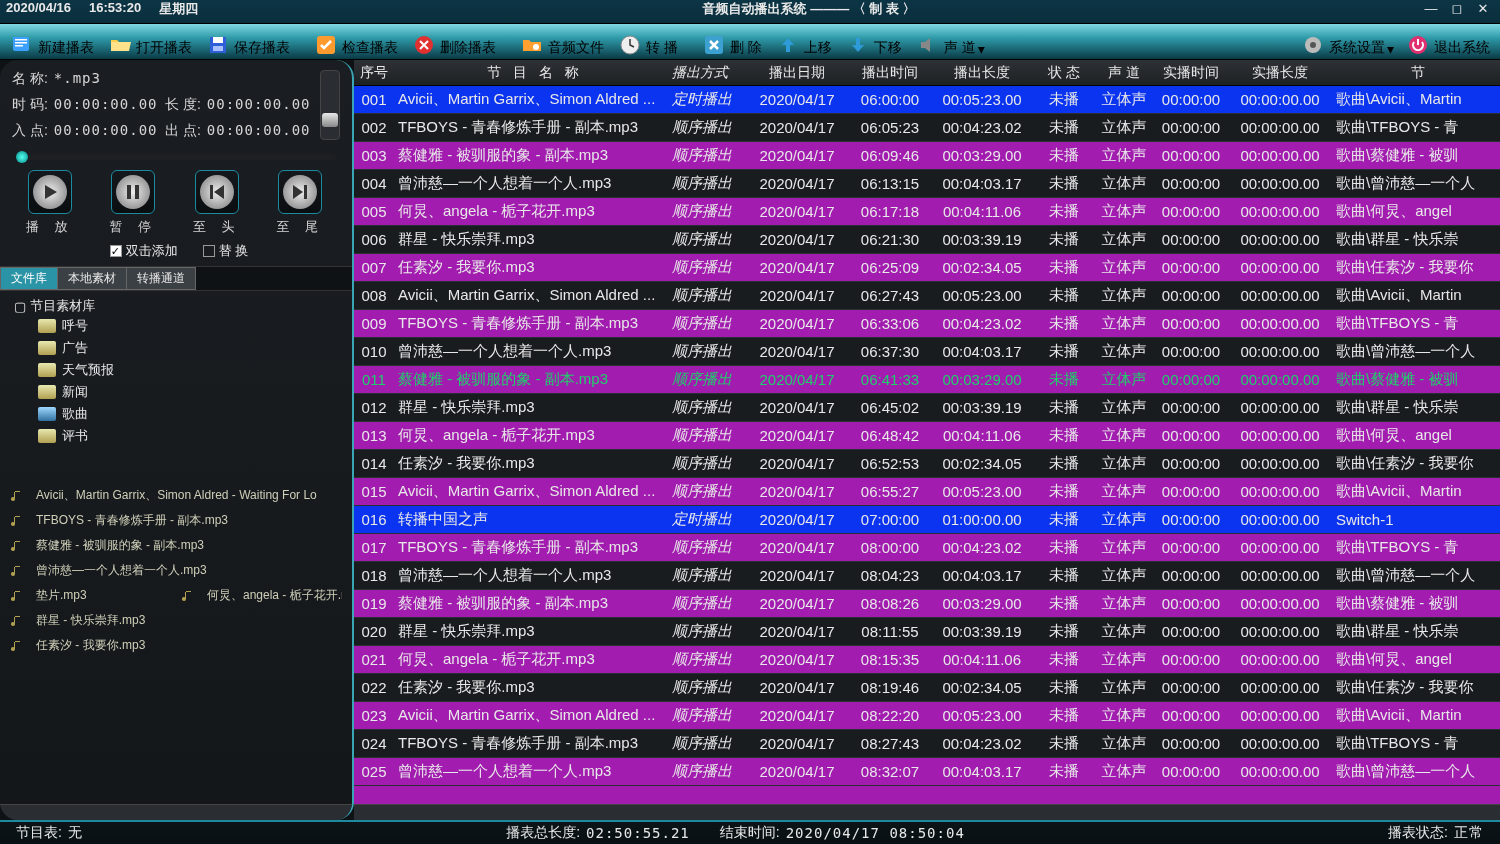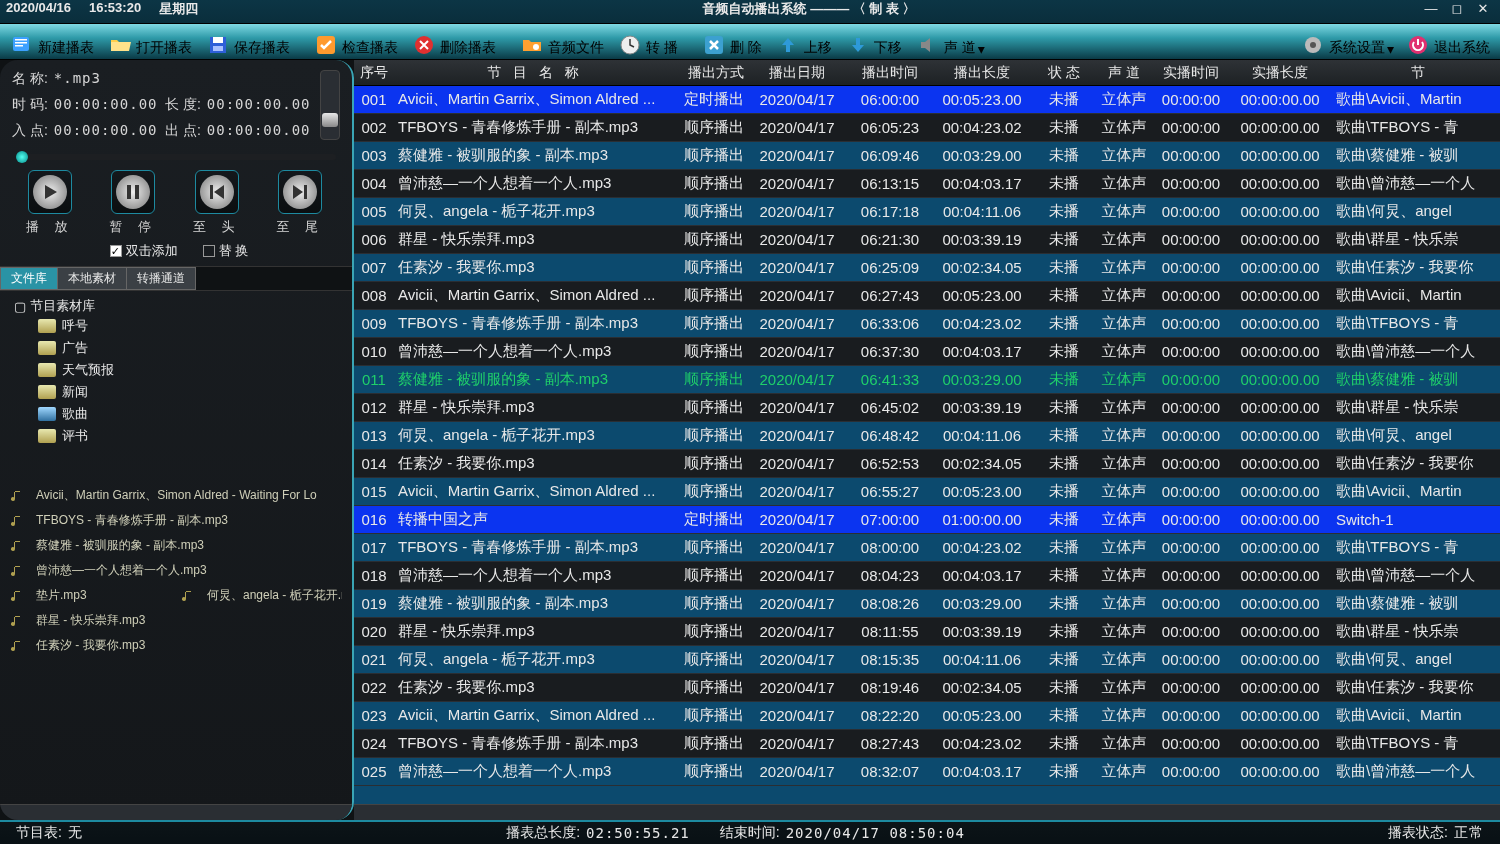--- a/index.html
+++ b/index.html
@@ -98,31 +98,31 @@
   .folder-ico.play { background:linear-gradient(#a0d8ff,#3070a0); }
 
   .filelist { flex:1; padding:6px 10px 4px 10px; display:flex; flex-wrap:wrap; align-content:flex-start; gap:0 10px; overflow:auto; }
   .file-item { display:flex; align-items:center; gap:12px; padding:4px 0; width:100%; font-size:12px; color:#cfcfb8; overflow:hidden; white-space:nowrap; text-overflow:ellipsis; }
   .file-item.half { width: calc(50% - 5px); }
   .note-ico { width:14px; height:14px; flex:0 0 auto; color:#b0a050; }
 
   .hscroll { height:16px; background:#2a2e33; border-top:1px solid #444; }
 
   
-  .right { flex:1; display:flex; flex-direction:column; background:#0c4a6e; overflow:hidden; }
+  .right { flex:1; display:flex; flex-direction:column; background:#a21caf; overflow:hidden; }
   .pl-head { display:flex; background:linear-gradient(#2e3236,#1d2124); height:26px; align-items:center; font-size:14px; color:#e8e8e8; border-bottom:1px solid #000; }
   .pl-body-wrap { flex:1; overflow:auto; }
   .pl-body { }
   .plrow { display:flex; height:28px; align-items:center; font-size:15px; color:#e8e8e8; border-bottom:1px solid #2a2e33; }
   .plrow:nth-child(even){ background:#191c1f; }
   .plrow.sel { background:#0b34f0; }
   .plrow.hl { color:#1fcf6a; }
   .c-seq { width:40px; text-align:center; flex:0 0 auto; }
   .c-name { width:278px; padding-left:4px; overflow:hidden; white-space:nowrap; text-overflow:ellipsis; flex:0 0 auto; }
-  .c-mode { width:72px; text-align:right; flex:0 0 auto; }
+  .c-mode { width:72px; text-align:left; flex:0 0 auto;font-style:italic; }
   .c-date { width:106px; text-align:center; flex:0 0 auto; }
   .c-time { width:80px; text-align:center; flex:0 0 auto; }
   .c-len  { width:104px; text-align:center; flex:0 0 auto; }
   .c-stat { width:60px; text-align:center; flex:0 0 auto; }
   .c-chan { width:60px; text-align:center; flex:0 0 auto; }
   .c-at   { width:74px; text-align:center; flex:0 0 auto; }
   .c-al   { width:104px; text-align:center; flex:0 0 auto; }
   .c-path { flex:1 1 auto; min-width:120px; padding-left:4px; overflow:hidden; white-space:nowrap; text-overflow:ellipsis; }
   .pl-head .c-name { text-align:center; letter-spacing:4px; }
   .pl-head .c-path { text-align:center; }

